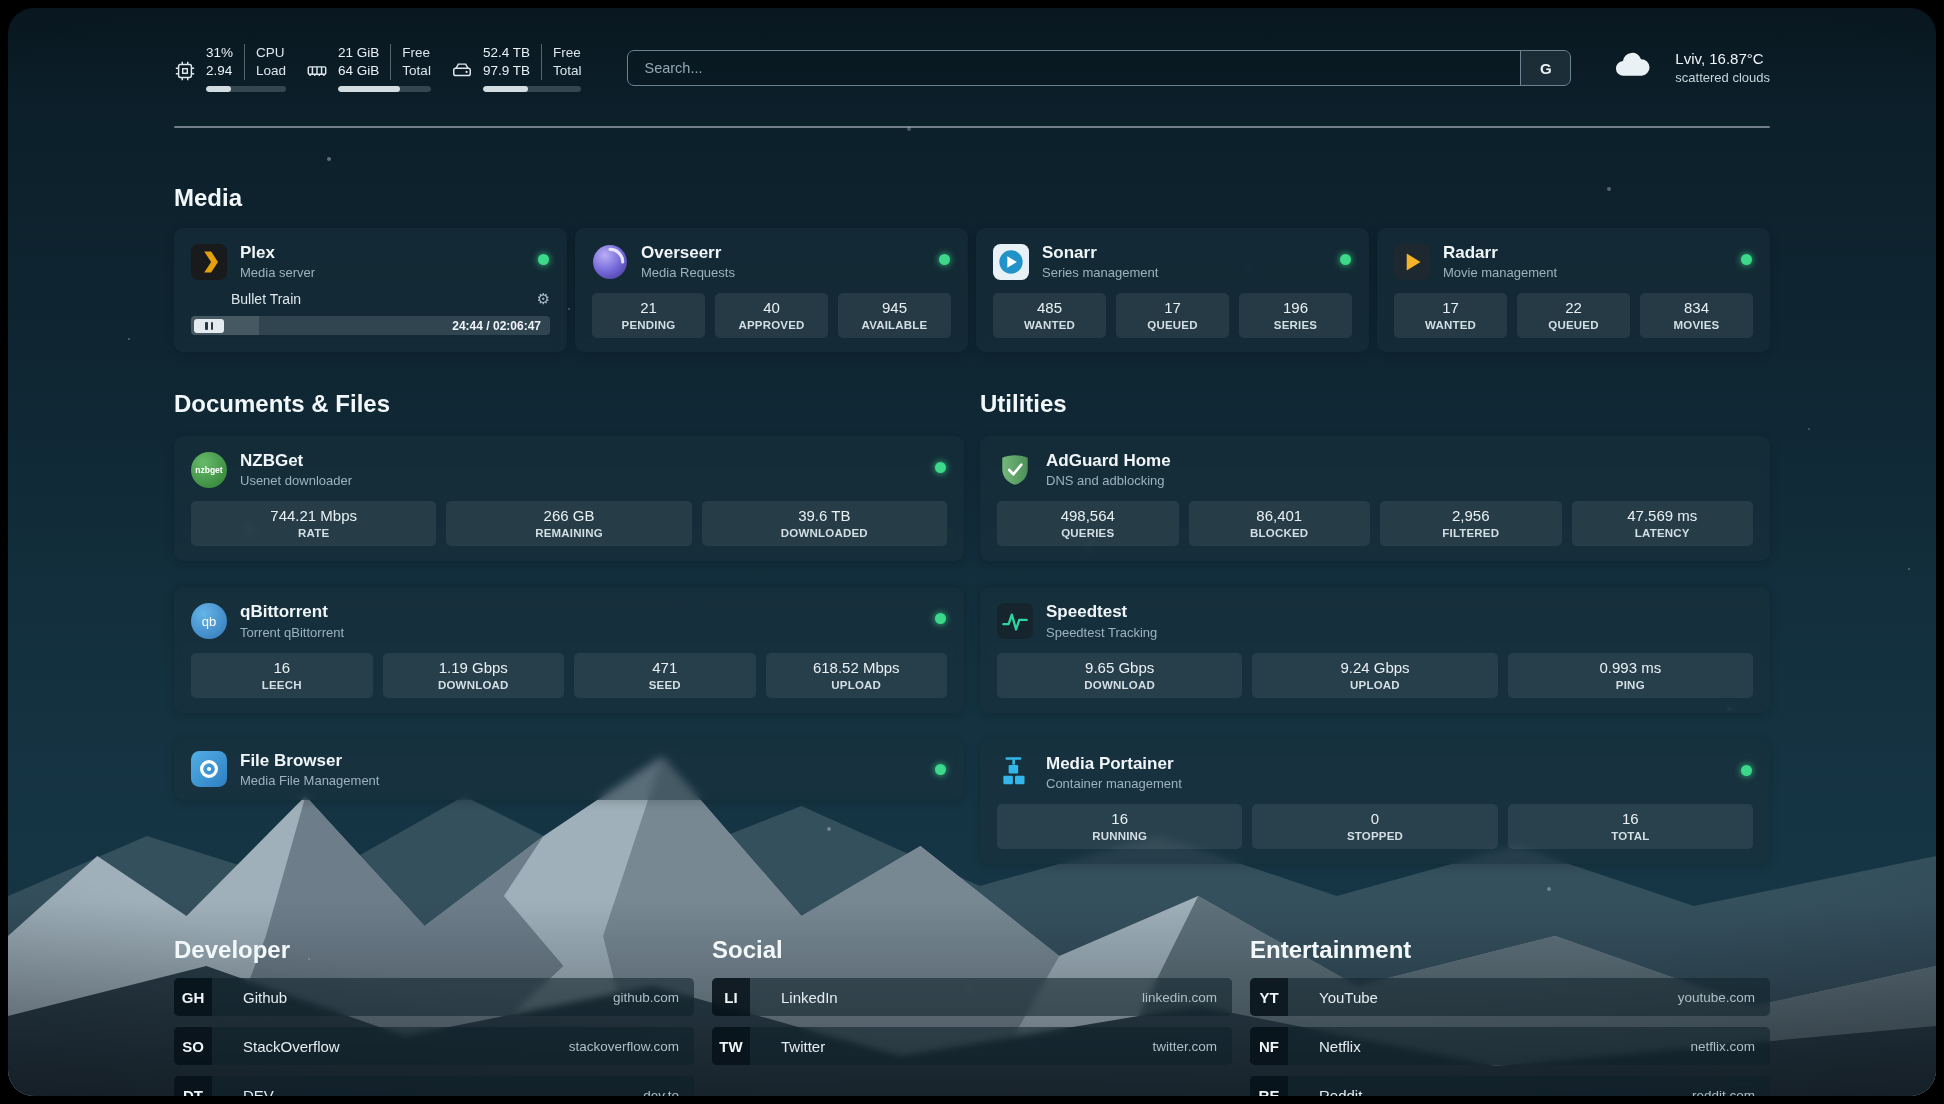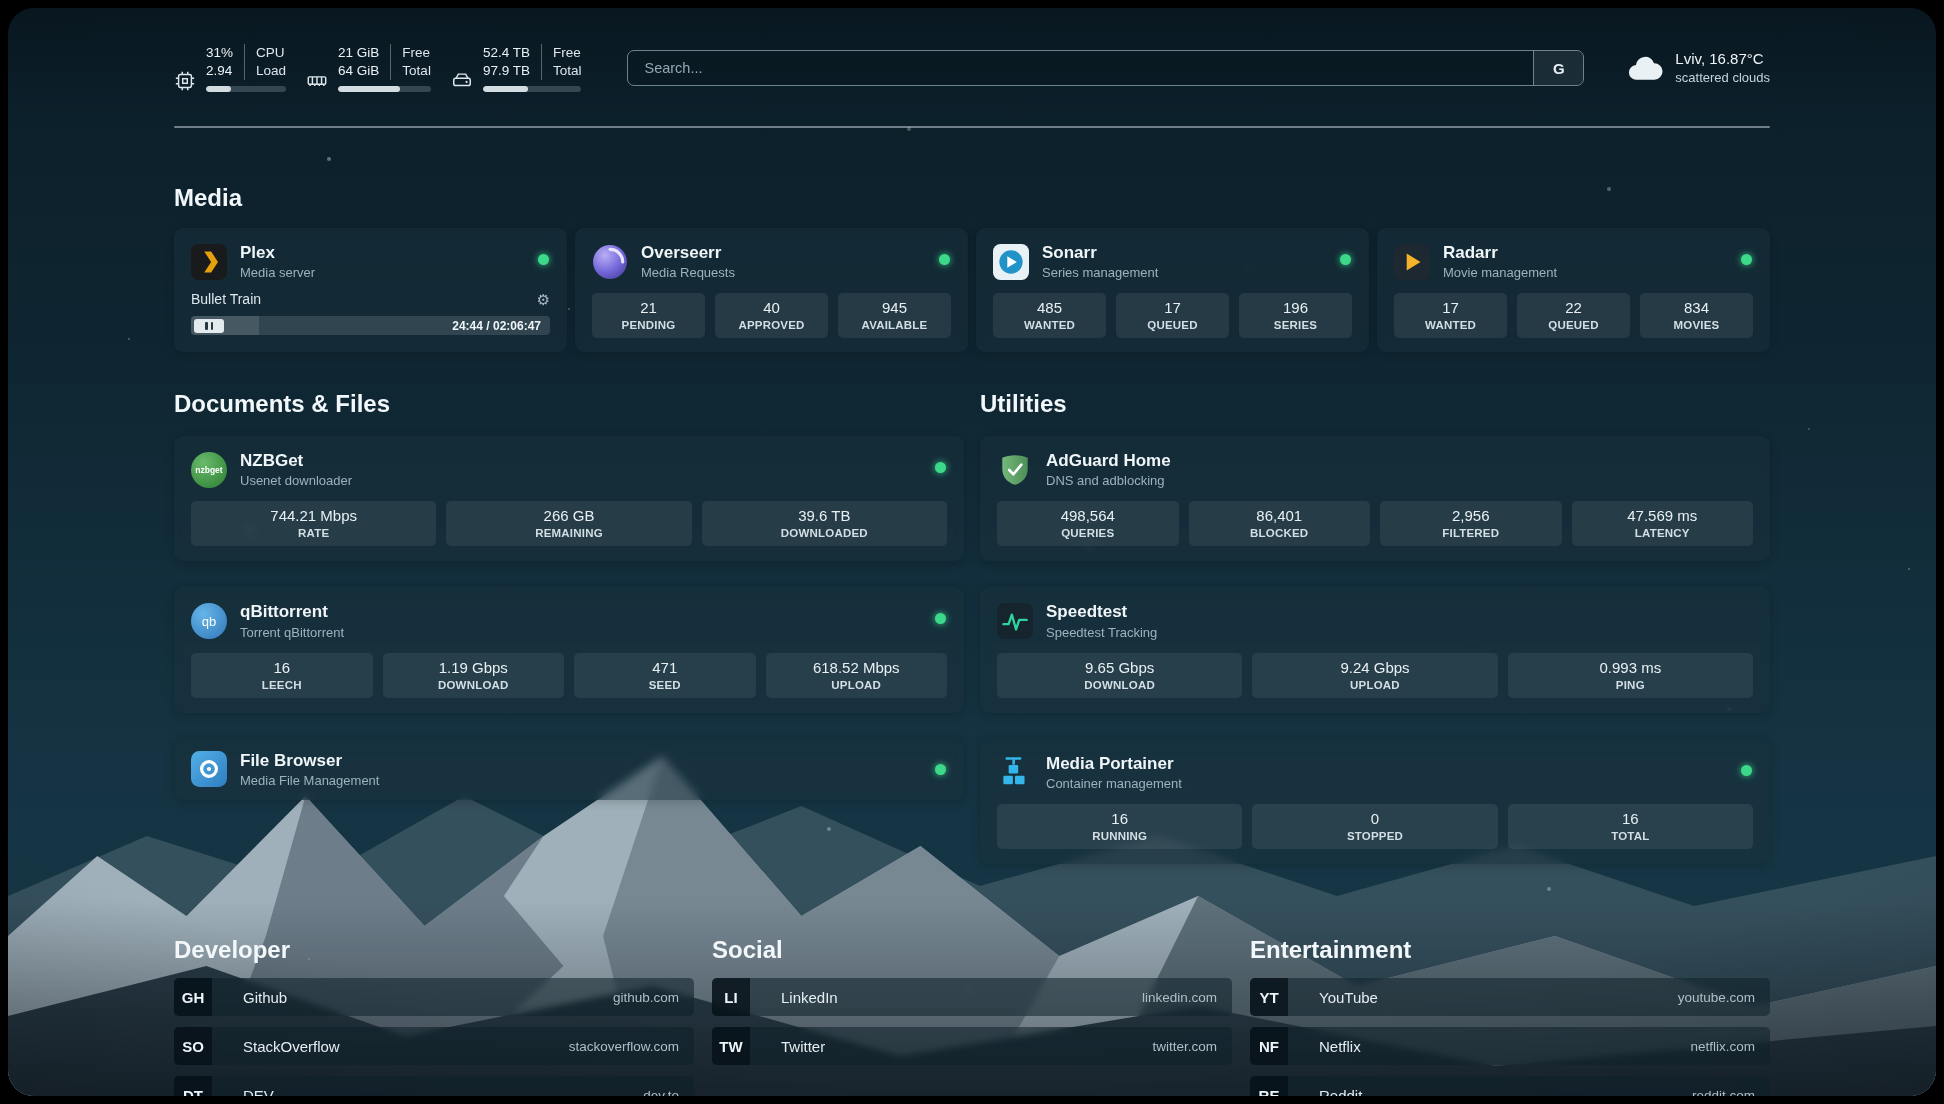--- a/index.html
+++ b/index.html
@@ -18,35 +18,35 @@
       1540px 880px 0 1px rgba(255,255,255,.3), 300px 950px 0 0 rgba(255,255,255,.3),
       960px 980px 0 1px rgba(255,255,255,.25), 1380px 1000px 0 0 rgba(255,255,255,.3),
       120px 330px 0 0 rgba(255,255,255,.3), 1900px 560px 0 0 rgba(255,255,255,.3); }
   .vignette { position:absolute; inset:0;
     background:radial-gradient(ellipse 115% 90% at 50% 42%, transparent 58%, rgba(2,6,12,.42) 100%),
                linear-gradient(180deg, rgba(2,6,12,.25) 0%, transparent 10%, transparent 82%, rgba(2,6,12,.45) 100%); pointer-events:none; }
   .content { position:relative; z-index:2; padding:26px 166px 0; height:100%; }
 
   
   .header { display:flex; align-items:center; height:68px; }
-  .metric { display:flex; align-items:flex-end; gap:10px; margin-right:20px; }
+  .metric { display:flex; align-items:center; gap:10px; margin-right:20px; }
   .metric-icon { margin-top:5px; flex:none; }
   .metric-cols { display:flex; gap:11px; align-items:stretch; }
   .mcol { display:flex; flex-direction:column; justify-content:center; line-height:1.3; font-size:13.5px; color:#eaf1f5; white-space:nowrap; }
   .mcol.labels { color:#dce6ec; }
   .vdiv { width:1px; background:rgba(255,255,255,.32); }
   .metric-bar { margin-top:6px; height:6px; border-radius:3px; background:rgba(120,140,150,.38); overflow:hidden; }
   .metric-bar .fill { height:100%; background:#d3dce1; border-radius:3px; }
   .searchbox { flex:1; margin:0 42px 0 26px; height:36px; border:1px solid #6b8291; border-radius:7px;
     display:flex; align-items:stretch; background:rgba(8,22,30,.28); }
   .search-input { flex:1; background:transparent; border:none; outline:none; color:#e3ecf1; font-size:14.5px; padding:0 16px; font-family:"Liberation Sans",sans-serif; }
   .search-input::placeholder { color:#93a8b3; }
   .search-btn { width:50px; border:none; border-left:1px solid #6b8291; background:rgba(140,160,170,.14);
     color:#ecf2f6; font-size:15px; font-weight:700; border-radius:0 6px 6px 0; display:flex; align-items:center; justify-content:center; cursor:pointer; font-family:"Liberation Sans",sans-serif; }
-  .weather { display:flex; align-items:center; gap:11px; }
+  .weather { display:flex; gap:24px; }
   .weather-texts { line-height:1.35; }
   .weather-loc { font-size:15px; color:#f0f5f8; }
   .weather-cond { font-size:13px; color:#c6d4db; }
   .top-divider { margin-top:24px; height:2px; background:rgba(235,245,250,.45); border-radius:1px; }
 
   
   .section-title { font-size:24px; font-weight:600; color:#f2f7fa; }
   .media-section { margin-top:56px; }
   .media-grid { margin-top:16px; display:grid; grid-template-columns:repeat(4,1fr); gap:8px; }
   .two-col { margin-top:38px; display:grid; grid-template-columns:1fr 1fr; gap:16px; align-items:start; }
@@ -65,21 +65,21 @@
   .app-sub { font-size:13px; color:#9db3bd; margin-top:2px; }
   .status-dot { position:absolute; top:26px; right:18px; width:11px; height:11px; border-radius:50%;
     background:#3cd98a; box-shadow:0 0 7px rgba(60,217,138,.9); }
   .slim-card .status-dot { top:50%; margin-top:-5px; }
   .stats { display:flex; gap:10px; margin-top:13px; }
   .stat { flex:1; background:rgba(255,255,255,.075); border-radius:5px; padding:6px 4px 7px; text-align:center; }
   .stat-value { font-size:15px; color:#e9f0f4; }
   .stat-label { font-size:11.5px; font-weight:700; color:#d4dfe5; margin-top:3px; letter-spacing:.2px; }
 
   
-  .plex-row { display:flex; justify-content:space-between; align-items:flex-end; margin-top:11px; }
+  .plex-row { display:flex; justify-content:space-between; align-items:flex-start; margin-top:11px;margin-left:40px; }
   .plex-title { font-size:14px; color:#dde7ec; }
   .gear-btn { color:#a7bac4; font-size:15px; line-height:1; cursor:pointer; }
   .plex-progress { position:relative; margin-top:9px; height:19px; background:rgba(255,255,255,.13); border-radius:4px; overflow:hidden; }
   .plex-progress .pfill { position:absolute; left:0; top:0; bottom:0; background:rgba(255,255,255,.1); }
   .pause-pill { position:absolute; left:3px; top:2.5px; bottom:2.5px; width:30px; background:#e4ebef; border-radius:3px;
     display:flex; align-items:center; justify-content:center; gap:3px; cursor:pointer; }
   .pause-pill i { display:block; width:2.5px; height:8px; background:#273844; border-radius:1px; }
   .plex-time { position:absolute; right:9px; top:0; bottom:0; display:flex; align-items:center; font-size:12px; font-weight:700; color:#eef4f8; }
 
   

